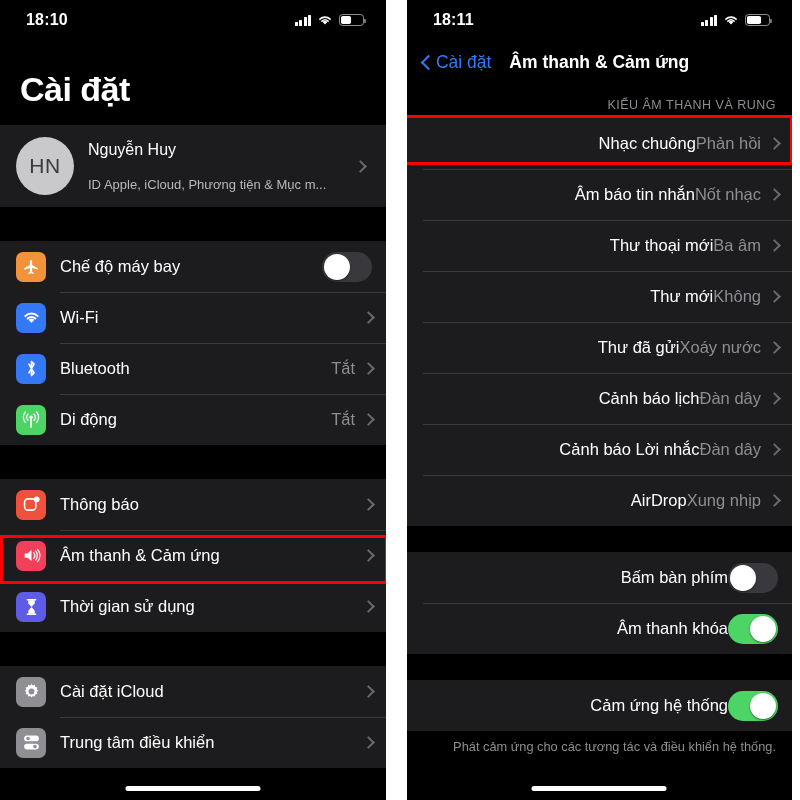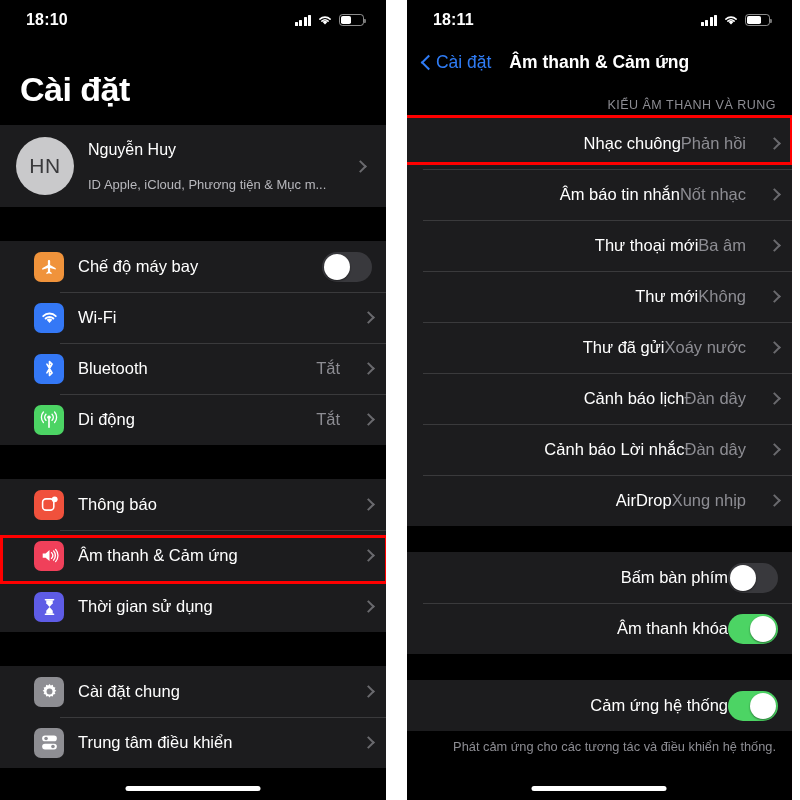--- a/index.html
+++ b/index.html
@@ -74,21 +74,21 @@
 
   .group { background: #1c1c1e; }
   .spacer { height: 34px; background: #000; }
   .spacer.sm { height: 26px; }
 
   .row {
     position: relative;
     display: flex;
     align-items: center;
     min-height: 51px;
-    padding-left: 34px;
+    padding-left: 16px;
     padding-right: 14px;
   }
   .row + .row::before {
     content: "";
     position: absolute;
     left: 60px; right: 0; top: 0;
     height: 1px; background: #3a3a3c;
   }
   .row.no-icon + .row.no-icon::before { left: 16px; }
 
@@ -96,21 +96,21 @@
     width: 30px; height: 30px;
     border-radius: 7px;
     margin-right: 14px;
     flex: 0 0 30px;
     display: flex; align-items: center; justify-content: center;
     color: #fff;
   }
   .app-icon svg { display: block; }
 
   .row-label { font-size: 16.5px; color: #ffffff; flex: 1; white-space: nowrap; }
-  .row-value { font-size: 16.5px; color: #8d8d93; margin-right: 24px; white-space: nowrap; }
+  .row-value { font-size: 16.5px; color: #8d8d93; margin-right: 9px; white-space: nowrap; }
 
   .chev {
     width: 8px; height: 13px;
     flex: 0 0 8px;
     position: relative;
   }
   .chev::before {
     content: "";
     position: absolute; left: 0; top: 2px;
     width: 7px; height: 7px;
@@ -355,21 +355,21 @@
     <div class="spacer"></div>
 
     <div class="group">
       <div class="row">
         <div class="app-icon" style="background:#8e8e93">
           <svg width="19" height="19" viewBox="0 0 22 22">
             <path d="M11 2.2 l1.5 1.9 2.3-.8 .6 2.4 2.4 .6 -.8 2.3 1.9 1.5 -1.9 1.5 .8 2.3 -2.4 .6 -.6 2.4 -2.3-.8 -1.5 1.9 -1.5-1.9 -2.3 .8 -.6-2.4 -2.4-.6 .8-2.3 -1.9-1.5 1.9-1.5 -.8-2.3 2.4-.6 .6-2.4 2.3 .8 Z" fill="#fff"></path>
             <circle cx="11" cy="11" r="3.4" fill="#8e8e93"></circle>
           </svg>
         </div>
-        <div class="row-label">Cài đặt chung</div>
+        <div class="row-label">Cài đặt iCloud</div>
         <div class="chev"></div>
       </div>
       <div class="row">
         <div class="app-icon" style="background:#8e8e93">
           <svg width="19" height="19" viewBox="0 0 22 22">
             <rect x="2.5" y="3" width="17" height="6.6" rx="3.3" fill="#fff"></rect>
             <circle cx="7" cy="6.3" r="2.1" fill="#8e8e93"></circle>
             <rect x="2.5" y="12.4" width="17" height="6.6" rx="3.3" fill="#fff"></rect>
             <circle cx="15" cy="15.7" r="2.1" fill="#8e8e93"></circle>
           </svg>

